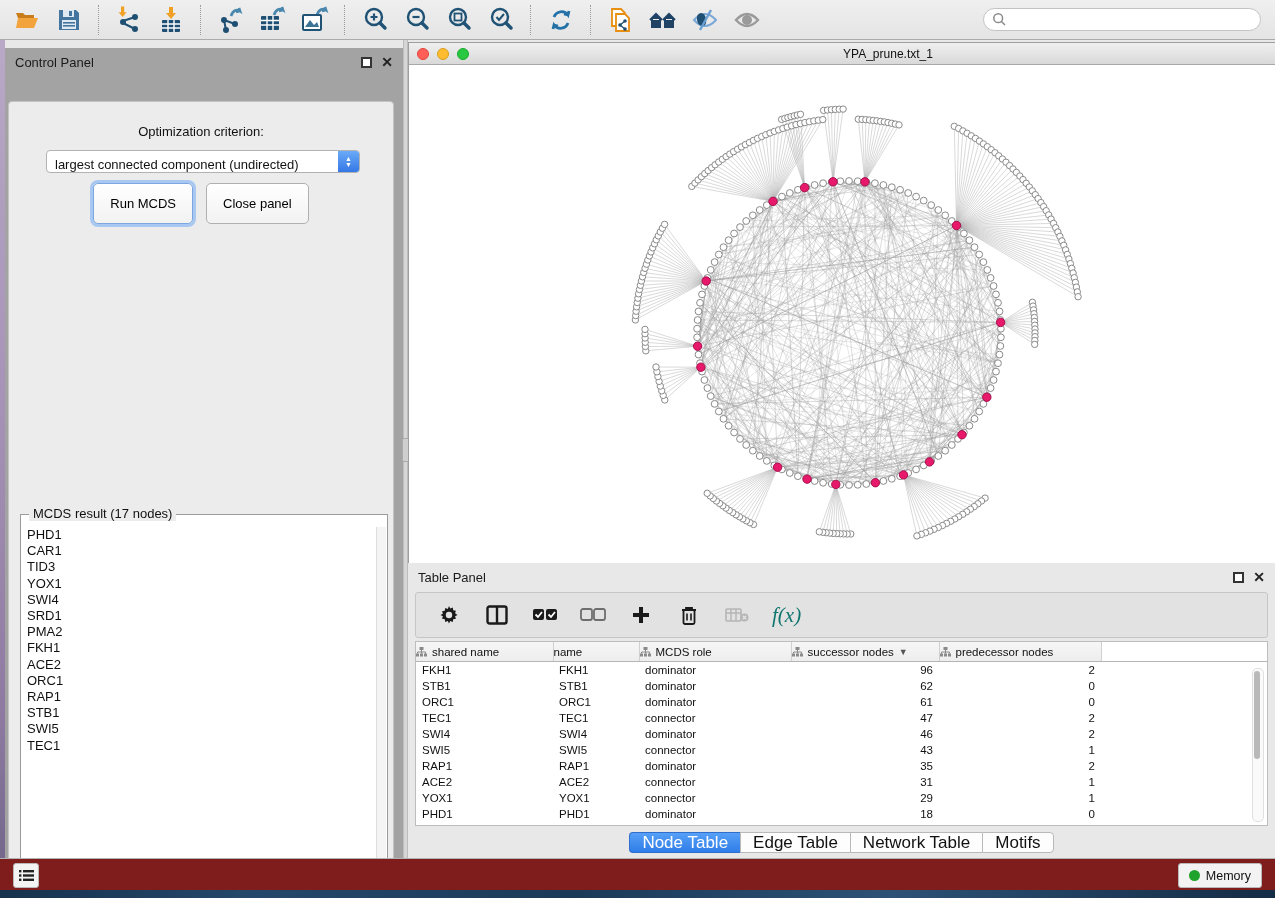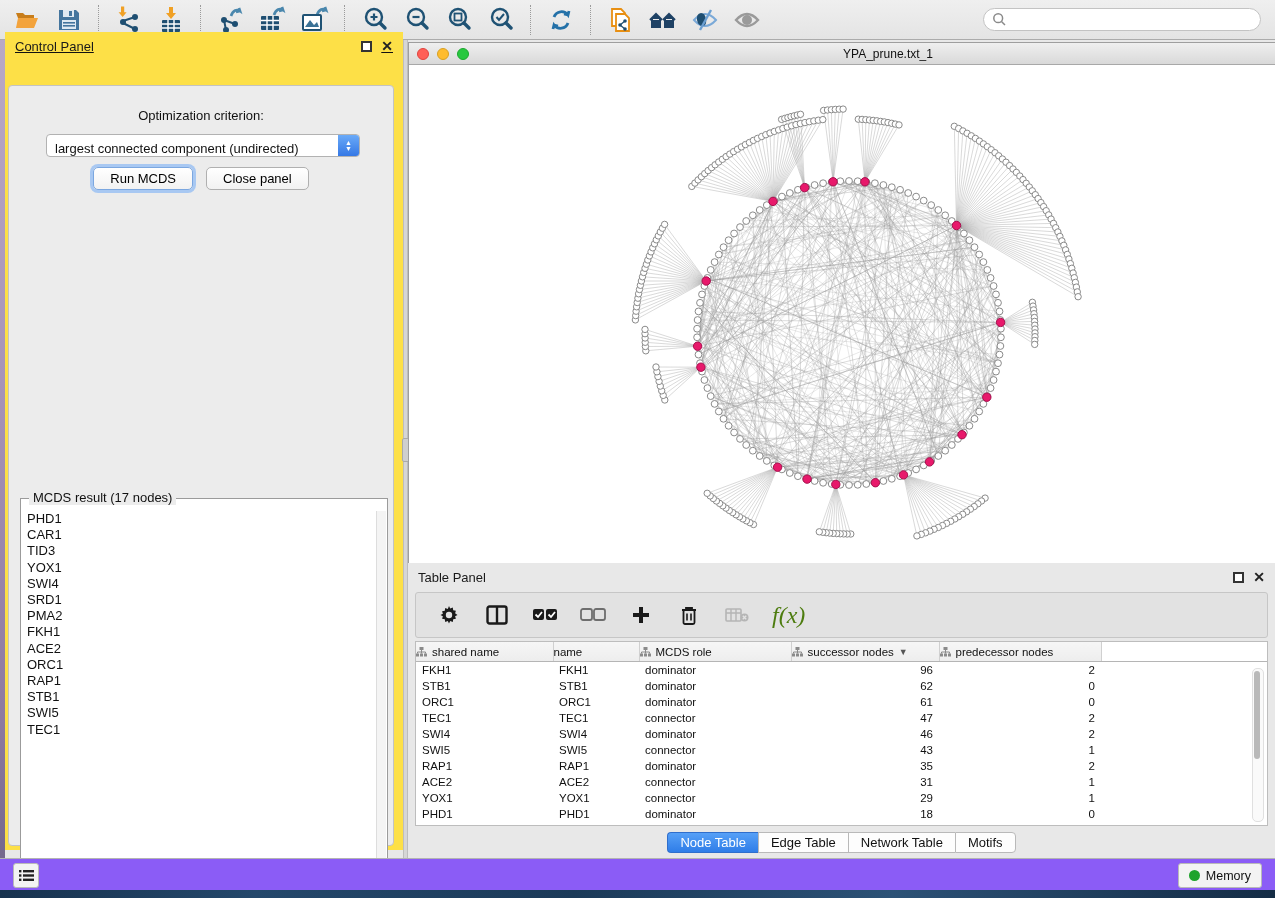--- a/index.html
+++ b/index.html
@@ -21,21 +21,21 @@
   .tb-group{display:flex;align-items:center;gap:8px;padding:0 10px;}
   .tb-sep{width:1px;height:30px;border-left:1px dotted #9a9a9a;margin:0 2px;}
   .tb-btn{width:34px;height:30px;display:flex;align-items:center;justify-content:center;border-radius:4px;}
   .tb-btn svg{display:block;}
   .search-wrap{margin-left:auto;margin-right:14px;display:flex;align-items:center;}
   .search-box{width:278px;height:23px;background:#fff;border:1px solid #c3c3c3;border-radius:12px;
     display:flex;align-items:center;padding-left:8px;box-sizing:border-box;}
   .search-box input{border:none;outline:none;background:transparent;width:230px;font-size:12px;
     font-family:"Liberation Sans",sans-serif;}
   
-  .control-panel{position:absolute;left:5px;top:32px;width:398px;height:818px;background:#fde047;text-decoration:underline;}
+  .control-panel{position:absolute;left:5px;top:48px;width:398px;height:818px;background:#a3a3a3;}
   .panel-titlebar{height:28px;display:flex;align-items:center;padding:0 10px;}
   .panel-title{font-size:13px;color:#1a1a1a;}
   .panel-title-icons{margin-left:auto;display:flex;gap:9px;align-items:center;}
   .icon-float{width:11px;height:11px;border:2px solid #333;box-sizing:border-box;background:#fff;}
   .icon-close{font-size:14px;font-weight:bold;color:#222;line-height:11px;}
   .cp-tabs{position:absolute;left:78px;top:33px;display:flex;height:22px;}
   .cp-tab{padding:0 14px;display:flex;align-items:center;background:#fdfdfd;border:1px solid #b9b9b9;
     border-right:none;font-size:13px;color:#111;}
   .cp-tab:first-child{border-radius:4px 0 0 4px;}
   .cp-tab:last-child{border-right:1px solid #b9b9b9;border-radius:0 4px 4px 0;}
@@ -43,21 +43,21 @@
   .cp-pane{position:absolute;left:3px;top:53px;width:384px;height:759px;background:#ececec;
     border:1px solid #c3c3c3;border-radius:4px;}
   .opt-label{text-align:center;margin-top:22px;font-size:13px;color:#111;}
   .combo{position:absolute;left:37px;top:48px;width:314px;height:23px;background:#fff;
     border:1px solid #b2b2b2;border-radius:4px;display:flex;align-items:flex-end;box-sizing:border-box;}
   .combo-text{flex:1;padding-left:8px;font-size:13px;white-space:nowrap;overflow:hidden;}
   .combo-stepper{width:21px;height:21px;border-radius:0 3px 3px 0;
     background:linear-gradient(180deg,#6aaaf8,#3578e5);display:flex;flex-direction:column;
     align-items:center;justify-content:center;color:#fff;font-size:7px;line-height:6px;}
   .cp-buttons{position:absolute;left:0;top:81px;width:100%;display:flex;justify-content:center;gap:13px;}
-  .btn{height:23px;padding:2px 16px;background:linear-gradient(180deg,#ffffff,#f2f2f2);
+  .btn{height:41px;padding:2px 16px;background:linear-gradient(180deg,#ffffff,#f2f2f2);
     border:1px solid #b0b0b0;border-radius:5px;font-size:13px;display:flex;align-items:center;
     font-family:"Liberation Sans",sans-serif;}
   .btn.focus-ring{box-shadow:0 0 0 3px #a8c8f2;border-color:#7ba7e0;}
   .groupbox{position:absolute;left:11px;top:412px;width:366px;height:372px;
     border:1px solid #9b9b9b;background:#fff;}
   .groupbox-title{position:absolute;left:8px;top:-9px;background:#ececec;padding:0 4px;font-size:13px;}
   .mcds-list{position:absolute;left:1px;top:12px;right:10px;bottom:1px;overflow:hidden;
     font-size:13px;line-height:16.2px;padding-left:5px;}
   .mcds-scroll{position:absolute;right:1px;top:12px;width:9px;bottom:1px;background:#f4f4f4;
     border-left:1px solid #ddd;}
@@ -77,45 +77,45 @@
   .light.yellow{background:#febc2e;border:1px solid #d9a022;box-sizing:border-box;}
   .light.green{background:#28c840;border:1px solid #1da82f;box-sizing:border-box;}
   .net-title{width:100%;text-align:center;font-size:12px;color:#111;}
   .net-canvas{position:relative;width:100%;height:498px;background:#fff;overflow:hidden;}
   
   .table-panel{position:absolute;left:408px;top:563px;width:867px;height:295px;background:#e8e8e8;}
   .tp-toolbar{position:absolute;left:7px;top:29px;width:853px;height:46px;background:#e2e2e2;
     border:1px solid #c6c6c6;border-radius:3px;display:flex;align-items:center;gap:22px;
     padding-left:20px;box-sizing:border-box;}
   .tp-icon{display:flex;align-items:center;justify-content:center;width:26px;height:26px;}
-  .fx{font-family:"Liberation Serif",serif;font-style:italic;font-size:24px;color:#4d7c0f;}
+  .fx{font-family:"Liberation Serif",serif;font-style:italic;font-size:21px;color:#0f766e;}
   .tbl-wrap{position:absolute;left:7px;top:78px;width:853px;height:185px;background:#fff;
     border:1px solid #bdbdbd;box-sizing:border-box;}
   table.data{border-collapse:collapse;table-layout:fixed;width:100%;font-size:11.5px;}
   table.data th{height:19px;background:linear-gradient(180deg,#f6f6f6,#ededed);
     border-bottom:1px solid #b5b5b5;border-right:1px solid #d0d0d0;font-weight:normal;
     text-align:center;padding:0;white-space:nowrap;overflow:hidden;}
   table.data th.nohdr{background:#fff;border-right:none;border-bottom:1px solid #b5b5b5;}
   table.data td{height:16px;padding:0 6px;white-space:nowrap;overflow:hidden;border:none;}
   td.num{text-align:right;}
   .hdr-inner{display:flex;align-items:center;gap:5px;}
   .tree-ic svg{display:block;}
   .sort-chev{font-size:9px;color:#555;}
   .tbl-vscroll{position:absolute;right:3px;top:26px;width:10px;height:152px;background:#fafafa;
     border:1px solid #e0e0e0;border-radius:5px;}
   .tbl-thumb{position:absolute;left:1px;top:2px;width:6px;height:88px;background:#b9b9b9;border-radius:4px;}
   .tp-tabs{position:absolute;left:0;top:269px;width:100%;display:flex;justify-content:center;}
   .seg{display:flex;height:21px;}
   .seg-tab{padding:0 12px;display:flex;align-items:center;background:#fdfdfd;
-    border:1px solid #b9b9b9;border-right:none;font-size:13px;}
+    border:1px solid #b9b9b9;border-right:none;font-size:17px;}
   .seg-tab:first-child{border-radius:4px 0 0 4px;}
   .seg-tab:last-child{border-right:1px solid #b9b9b9;border-radius:0 4px 4px 0;}
   .seg-tab.active{background:linear-gradient(180deg,#56a0f7,#2f7de8);color:#fff;border-color:#2f6ecc;}
   
-  .statusbar{position:absolute;left:0;top:858px;width:1275px;height:32px;background:#8b5cf6;
+  .statusbar{position:absolute;left:0;top:858px;width:1275px;height:32px;background:#7f1d1d;
     border-top:1px solid #b3b3b3;box-sizing:border-box;}
   .status-left-btn{position:absolute;left:13px;top:4px;width:24px;height:23px;background:#f3f3f3;
     border:1px solid #b9b9b9;border-radius:3px;display:flex;align-items:center;justify-content:center;}
   .memory-btn{position:absolute;right:13px;top:4px;height:23px;padding:0 10px;background:#f3f3f3;
     border:1px solid #b9b9b9;border-radius:3px;display:flex;align-items:center;gap:6px;font-size:12.5px;}
   .mem-dot{width:11px;height:11px;border-radius:50%;background:#1fa32c;}
 </style>
 </head>
 <body>
 

